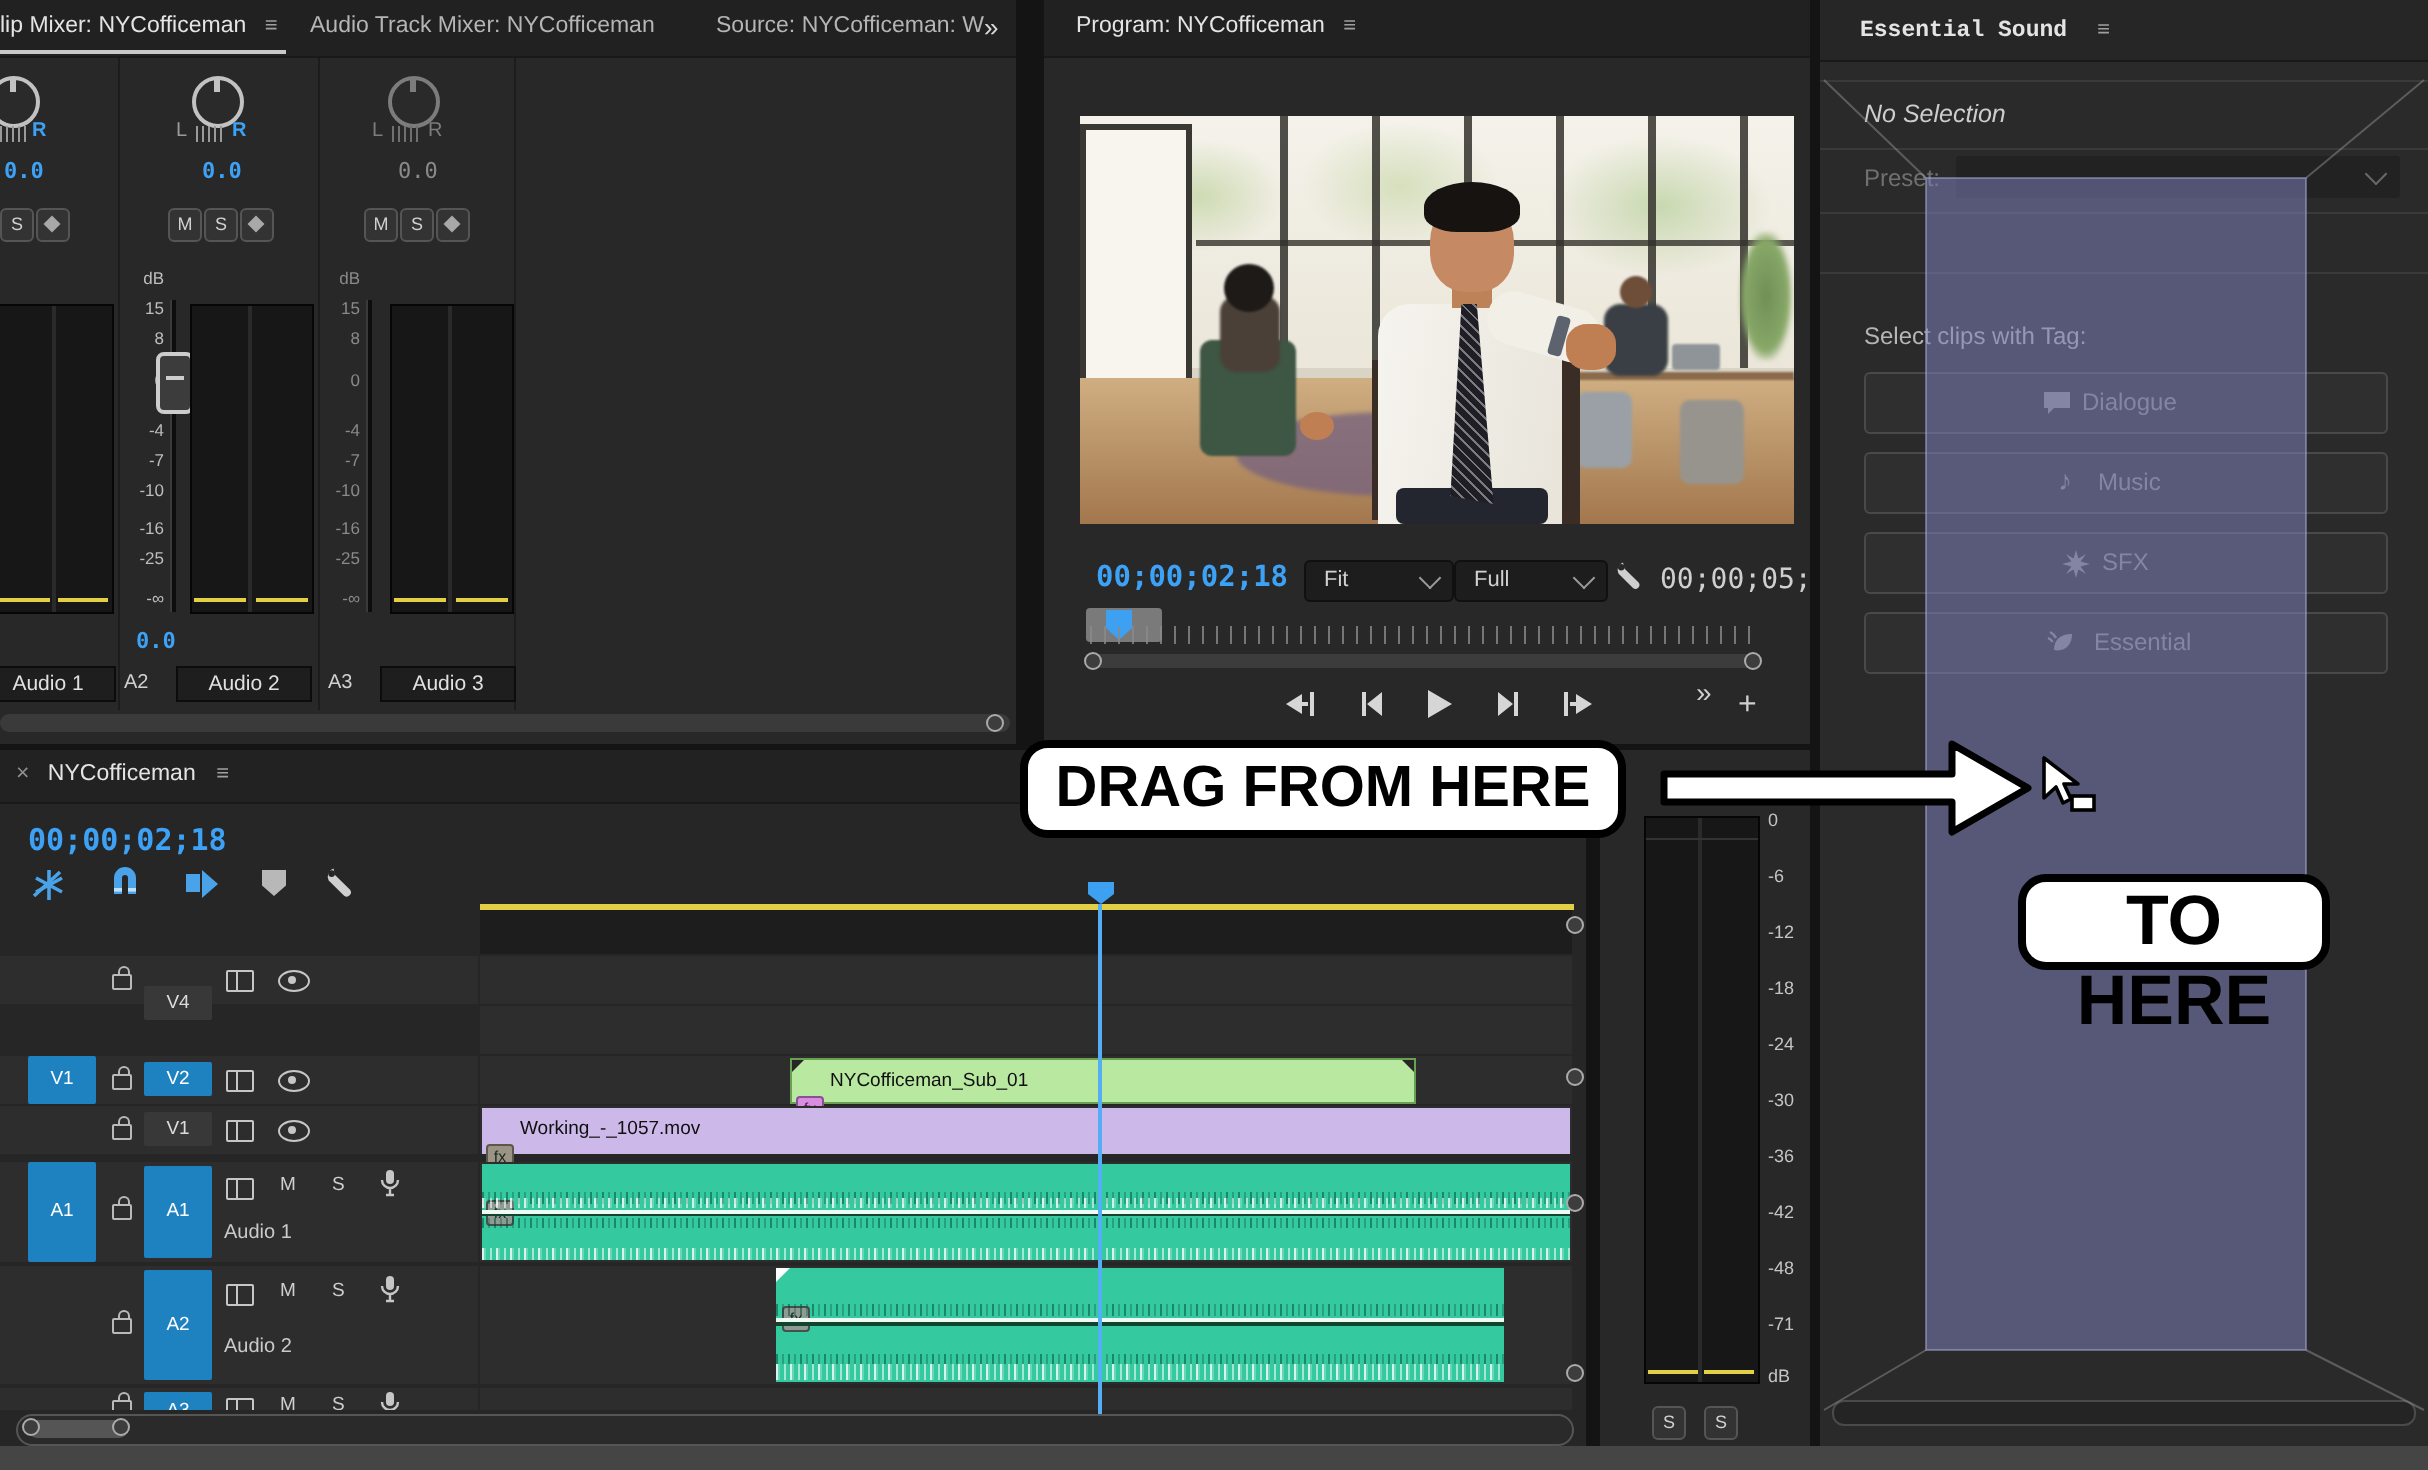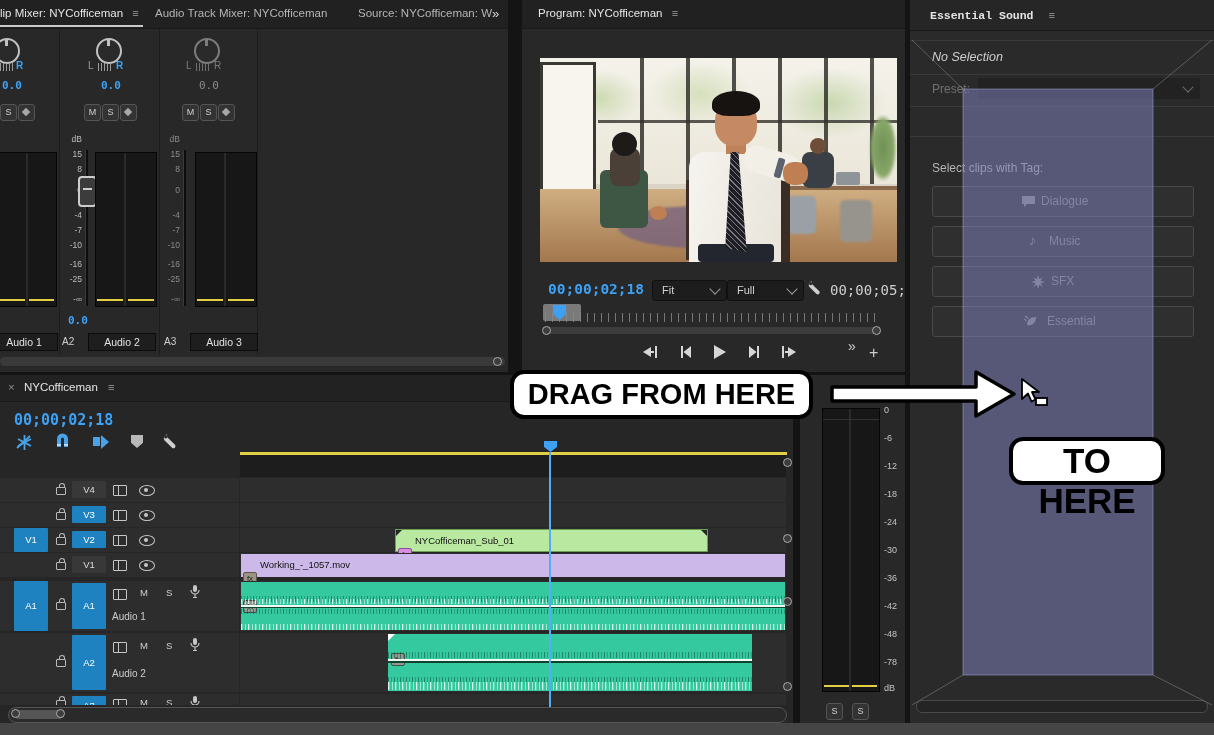--- a/index.html
+++ b/index.html
@@ -337,31 +337,25 @@
     <svg class="abs" style="left:162px;top:58px;" width="18" height="18" viewBox="0 0 17 17">
       <path d="M4.5 1.2 A4 4 0 0 0 2.2 6.8 L9.5 14 a2 2 0 0 0 2.8-2.8 L5.2 4.2 Z M2.5 2.5 l2.5 2.5" fill="#cfcfcf"></path>
       <circle cx="3.6" cy="3.6" r="1.6" fill="#262626"></circle>
     </svg>
 
     <div class="yline" style="left:240px;top:77px;width:547px;height:2.5px;"></div>
     <div class="abs" style="left:240px;top:80px;width:546px;height:22px;background:#1d1d1d;"></div>
 
     <div class="row" style="top:103px;width:239px;height:24px;">
       <span class="lock" style="left:56px;top:9px;"></span>
-      <div class="trkbox" style="left:72px;top:3px;width:34px;height:17px;line-height:17px;"><span>V4</span></div>
+      <div class="trkbox" style="left:72px;top:15px;width:34px;height:17px;line-height:17px;"><span>V4</span></div>
       <span class="sync" style="left:113px;top:7px;"></span>
       <span class="eye" style="left:139px;top:7px;"></span>
     </div>
 
-    <div class="row" style="top:128px;width:239px;height:24px;">
-      <span class="lock" style="left:56px;top:9px;"></span>
-      <div class="trkbox on" style="left:72px;top:3px;width:34px;height:17px;line-height:17px;"><span>V3</span></div>
-      <span class="sync" style="left:113px;top:7px;"></span>
-      <span class="eye" style="left:139px;top:7px;"></span>
-    </div>
 
     <div class="row" style="top:153px;width:239px;height:24px;">
       <div class="trkbox on" style="left:14px;top:0;width:34px;height:24px;line-height:24px;"><span>V1</span></div>
       <span class="lock" style="left:56px;top:9px;"></span>
       <div class="trkbox on" style="left:72px;top:3px;width:34px;height:17px;line-height:17px;"><span>V2</span></div>
       <span class="sync" style="left:113px;top:7px;"></span>
       <span class="eye" style="left:139px;top:7px;"></span>
     </div>
 
     <div class="row" style="top:178px;width:239px;height:24px;">
@@ -477,21 +471,21 @@
     </div>
     <span class="abs small" style="left:84px;top:30px;color:#c4c4c4;">0</span>
     <span class="abs small" style="left:84px;top:58px;color:#c4c4c4;">-6</span>
     <span class="abs small" style="left:84px;top:86px;color:#c4c4c4;">-12</span>
     <span class="abs small" style="left:84px;top:114px;color:#c4c4c4;">-18</span>
     <span class="abs small" style="left:84px;top:142px;color:#c4c4c4;">-24</span>
     <span class="abs small" style="left:84px;top:170px;color:#c4c4c4;">-30</span>
     <span class="abs small" style="left:84px;top:198px;color:#c4c4c4;">-36</span>
     <span class="abs small" style="left:84px;top:226px;color:#c4c4c4;">-42</span>
     <span class="abs small" style="left:84px;top:254px;color:#c4c4c4;">-48</span>
-    <span class="abs small" style="left:84px;top:282px;color:#c4c4c4;">-78</span>
+    <span class="abs small" style="left:84px;top:282px;color:#c4c4c4;">-71</span>
     <span class="abs small" style="left:84px;top:308px;color:#c4c4c4;">dB</span>
     <div class="mbtn" style="left:26px;top:328px;"><span>S</span></div>
     <div class="mbtn" style="left:52px;top:328px;"><span>S</span></div>
   </div>
 
   <div class="abs" style="left:0;top:723px;width:1214px;height:12px;background:#454545;"></div>
 
   <div class="anno" style="left:510px;top:370px;width:295px;height:41px;line-height:41px;font-size:29px;">
     <span>DRAG FROM HERE</span>
   </div>

